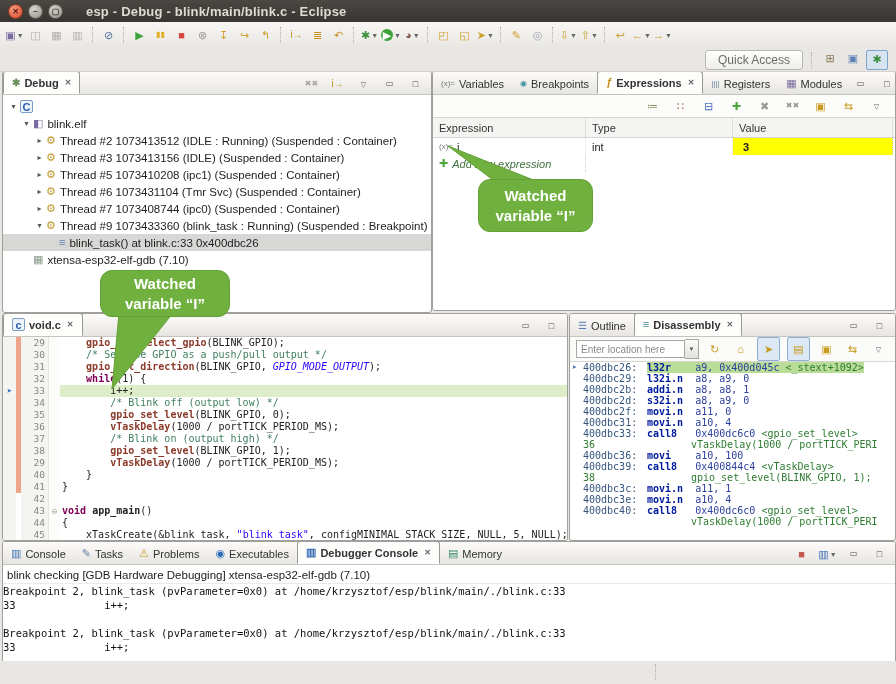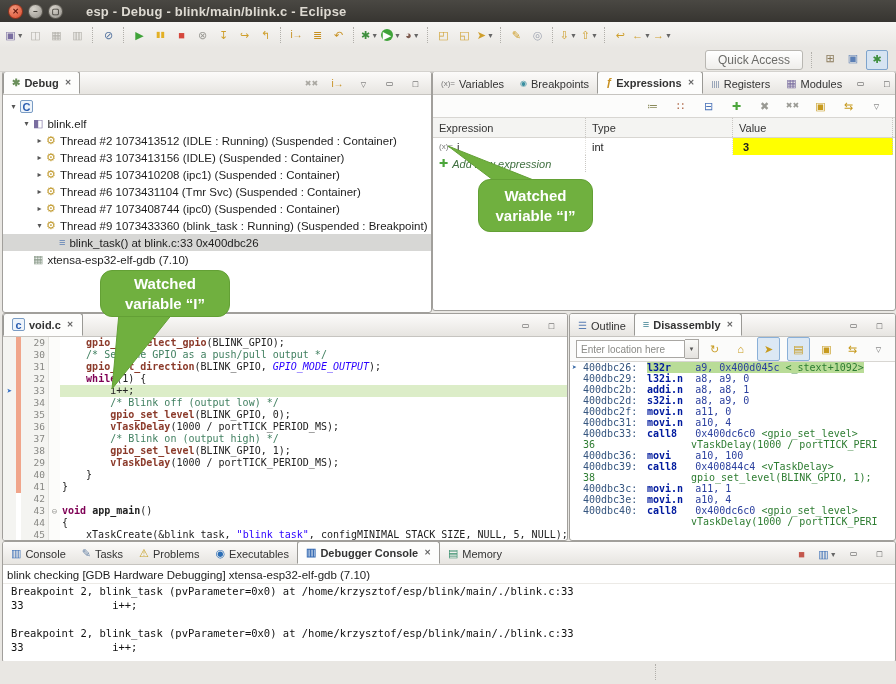--- a/index.html
+++ b/index.html
@@ -65,21 +65,21 @@
   .dmark{position:absolute;left:2px;top:0;color:#3465a4;font-size:8px}
   .da{display:inline-block;width:64px;color:#35557f}
   .dm{color:#001a9e;font-weight:bold}
   .do{color:#2a3f9e}
   .dsym{color:#2e7d32}
   .hl{background:#b9dc97}
   .dsrcnum{display:inline-block;width:64px;color:#2e7d32}
   .dsrc{color:#2e7d32;padding-left:44px}
   
   .chead{font-size:11.5px;color:#1c1c1c;padding:4px 4px 2px 4px;border-bottom:1px solid #eceae6;white-space:nowrap}
-  .cline{font-family:"DejaVu Sans Mono",monospace;font-size:10.5px;line-height:14px;white-space:pre;tab-size:8;padding-left:8px;color:#111}
+  .cline{font-family:"DejaVu Sans Mono",monospace;font-size:10.5px;line-height:14px;white-space:pre;tab-size:8;padding-left:0;color:#111}
   
   .callout{position:absolute;background:#70b03f;border:1px solid #63a035;border-radius:12px;color:#fff;font-size:15px;font-weight:600;text-align:center;display:flex;align-items:center;justify-content:center;z-index:51;line-height:20px;padding:18px 6px;box-sizing:border-box}
   #tails{position:absolute;left:0;top:0;z-index:50;pointer-events:none}
   
   #debug-panel{left:2px;top:71px;width:428px;height:240px}
   #expr-panel{left:432px;top:71px;width:462px;height:238px}
   #editor-panel{left:2px;top:313px;width:564px;height:226px}
   #disasm-panel{left:569px;top:313px;width:325px;height:226px}
   #console-panel{left:2px;top:541px;width:892px;height:120px}
   #statusbar{position:absolute;left:0;top:661px;width:896px;height:23px;background:#e9e7e3}

